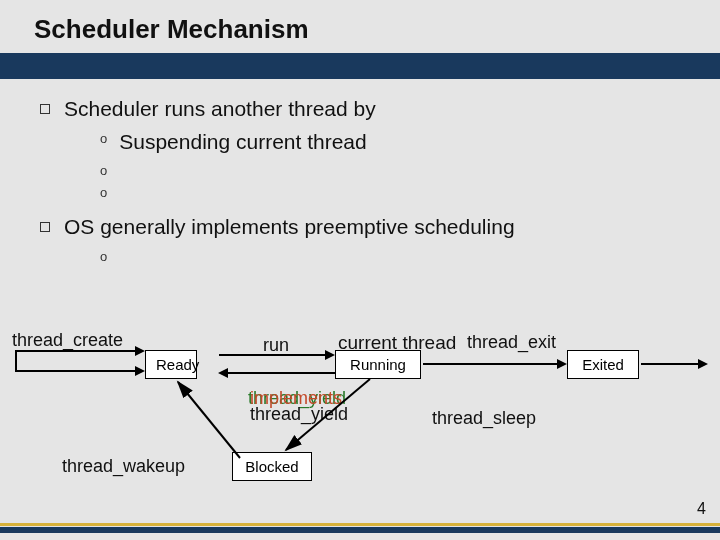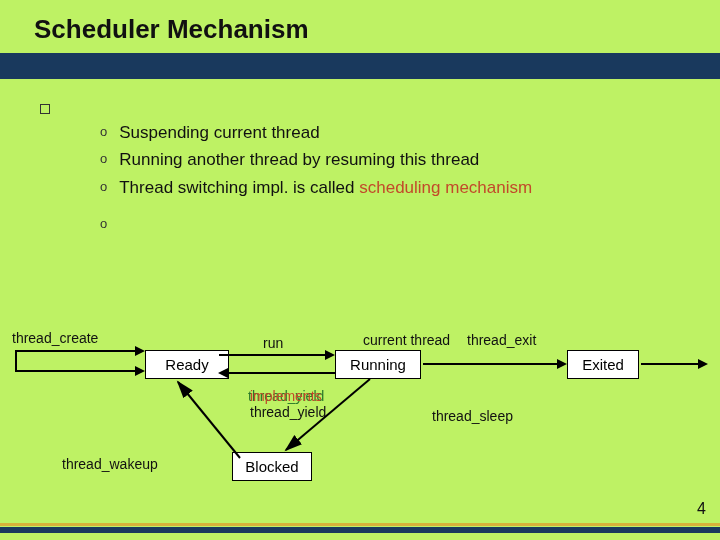--- a/index.html
+++ b/index.html
@@ -1,47 +1,47 @@
 <!DOCTYPE html>
 <html><head>
 <meta charset="utf-8">
 <style>
   * { box-sizing: border-box; margin: 0; padding: 0; }
   html, body { width: 720px; height: 540px; font-family: Arial, Helvetica, sans-serif; background: #fff; }
-  .slide { width: 720px; height: 540px; position: relative; background: #bef264; }
+  .slide { width: 720px; height: 540px; position: relative; background: #e5e5e5; }
   .title-bar { padding: 14px 0 8px 34px; }
   .title-bar h1 { font-size: 26px; font-weight: 700; color: #111; }
   .title-underline { width: 100%; height: 26px; background: #19395d; }
   .content { padding: 18px 34px 0 40px; }
   .q-item { display: flex; align-items: flex-start; margin-bottom: 6px; }
   .q-bullet {
     width: 10px; height: 10px; border: 1.5px solid #333; margin-top: 7px; margin-right: 14px;
     flex: 0 0 auto;
   }
   .q-text { font-size: 21px; color: #111; }
   .sub-list { margin: 8px 0 16px 60px; }
   .o-item { display: flex; align-items: flex-start; margin-bottom: 6px; }
   .o-bullet { font-size: 13px; color: #333; margin-right: 12px; margin-top: 3px; line-height: 1; }
-  .o-text { font-size: 17px; color: #111; line-height: 1.25; }
+  .o-text { font-size: 21px; color: #111; line-height: 1.25; }
   .hl { color: #c24a2a; }
   .diagram { position: absolute; left: 0; top: 310px; width: 720px; height: 190px; }
   .state {
     position: absolute; border: 1.5px solid #000; background: #fff;
     font-size: 15px; text-align: center; padding: 5px 10px;
   }
-  .state.ready   { left: 145px; top: 40px; width: 84px; }
+  .state.ready   { left: 145px; top: 40px; width: 52px; }
   .state.running { left: 335px; top: 40px; width: 86px; }
   .state.exited  { left: 567px; top: 40px; width: 72px; }
   .state.blocked { left: 232px; top: 142px; width: 80px; }
-  .lbl { position: absolute; font-size: 14px; color: #111; white-space: nowrap; }
+  .lbl { position: absolute; font-size: 18px; color: #111; white-space: nowrap; }
   .lbl.green { color: #2a7a2a; }
   .lbl.red   { color: #c24a2a; }
   .lbl.tc    { left: 12px;  top: 20px; }
   .lbl.run   { left: 263px; top: 25px; }
-  .lbl.cur   { left: 338px; top: 22px; font-size: 14px; margin-left: 25px; }
+  .lbl.cur   { left: 338px; top: 22px; font-size: 19px; }
   .lbl.te    { left: 467px; top: 22px; }
   .lbl.ty1   { left: 248px; top: 78px; }
   .lbl.pre   { left: 250px; top: 78px; }
   .lbl.ty2   { left: 250px; top: 94px; }
   .lbl.wk    { left: 62px;  top: 98px; margin-top: 48px; }
   .lbl.ts    { left: 432px; top: 98px; text-align: right; }
   .arrow-line { position: absolute; background: #000; }
   .arrow-head {
     position: absolute; width: 0; height: 0;
   }
@@ -76,38 +76,39 @@
 
 <div class="slide">
   <div class="title-bar">
     <h1>Scheduler Mechanism</h1>
   </div>
   <div class="title-underline"></div>
 
   <div class="content">
     <div class="q-item">
       <span class="q-bullet"></span>
+      <span class="q-text">Scheduler runs another thread by</span>
     </div>
     <div class="sub-list">
       <div class="o-item">
         <span class="o-bullet">o</span>
         <span class="o-text">Suspending current thread</span>
       </div>
       <div class="o-item">
         <span class="o-bullet">o</span>
-        <span class="o-text">Running another thread by resuming this thread</span>
       </div>
       <div class="o-item">
         <span class="o-bullet">o</span>
-        <span class="o-text">
-          <span>Thread switching impl. is called </span><span class="hl">scheduling mechanism</span>
-        </span>
       </div>
     </div>
 
+    <div class="q-item">
+      <span class="q-bullet"></span>
+      <span class="q-text">OS generally implements preemptive scheduling</span>
+    </div>
     <div class="sub-list">
       <div class="o-item">
         <span class="o-bullet">o</span>
       </div>
     </div>
   </div>
 
   <div class="diagram">
     <div class="state ready">Ready</div>
     <div class="state running">Running</div>

